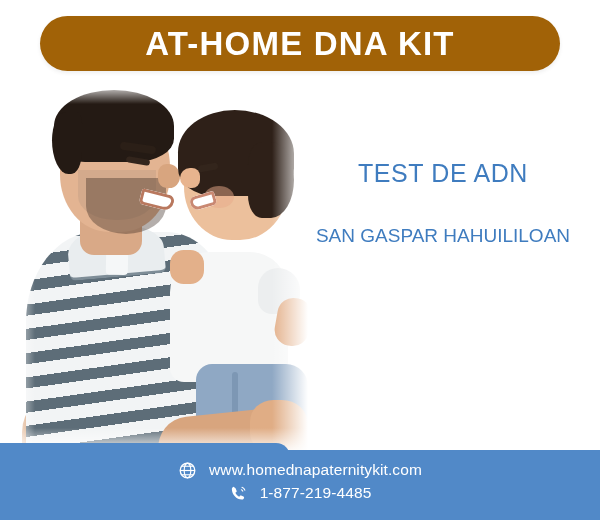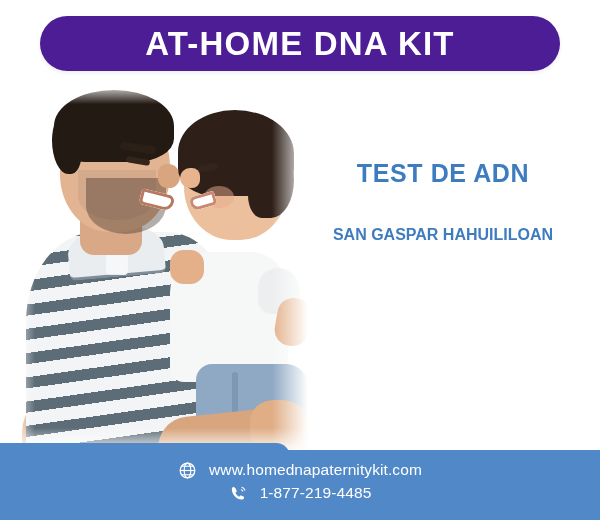--- a/index.html
+++ b/index.html
@@ -13,21 +13,21 @@
     position:relative;
     width:600px; height:520px;
     background:#ffffff;
   }
 
   
   .header-banner {
     position:absolute;
     left:40px; top:16px;
     width:520px; height:55px;
-    background:#4c1d95;
+    background:#a16207;
     border-radius:28px;
     display:flex; align-items:center; justify-content:center;
     box-shadow:0 2px 4px rgba(0,0,0,0.07);
   }
   .header-title {
     color:#ffffff;
     font-size:33px;
     font-weight:bold;
     letter-spacing:1.2px;
     white-space:nowrap;
@@ -224,30 +224,30 @@
 
   
   .headline-block {
     position:absolute;
     left:258px; top:160px;
     width:342px;
   }
   .headline-line {
     color:#3f7cbf;
     font-size:25px;
-    font-weight:bold;
+    font-weight:normal;
     text-align:center;
     letter-spacing:.6px;
     line-height:1.1;
     white-space:nowrap;
     margin-left:28px;
   }
   .headline-line.l1 { margin-bottom:38px; }
   .headline-line.l2 { margin-bottom:38px; }
-  .headline-line.l3 { font-size:16px; letter-spacing:0; }
+  .headline-line.l3 { font-size:19px; letter-spacing:0; }
 
   
   .footer {
     position:absolute;
     left:0; bottom:0;
     width:600px; height:77px;
   }
   .footer-bg-left {
     position:absolute; left:0; bottom:0;
     width:290px; height:77px;

